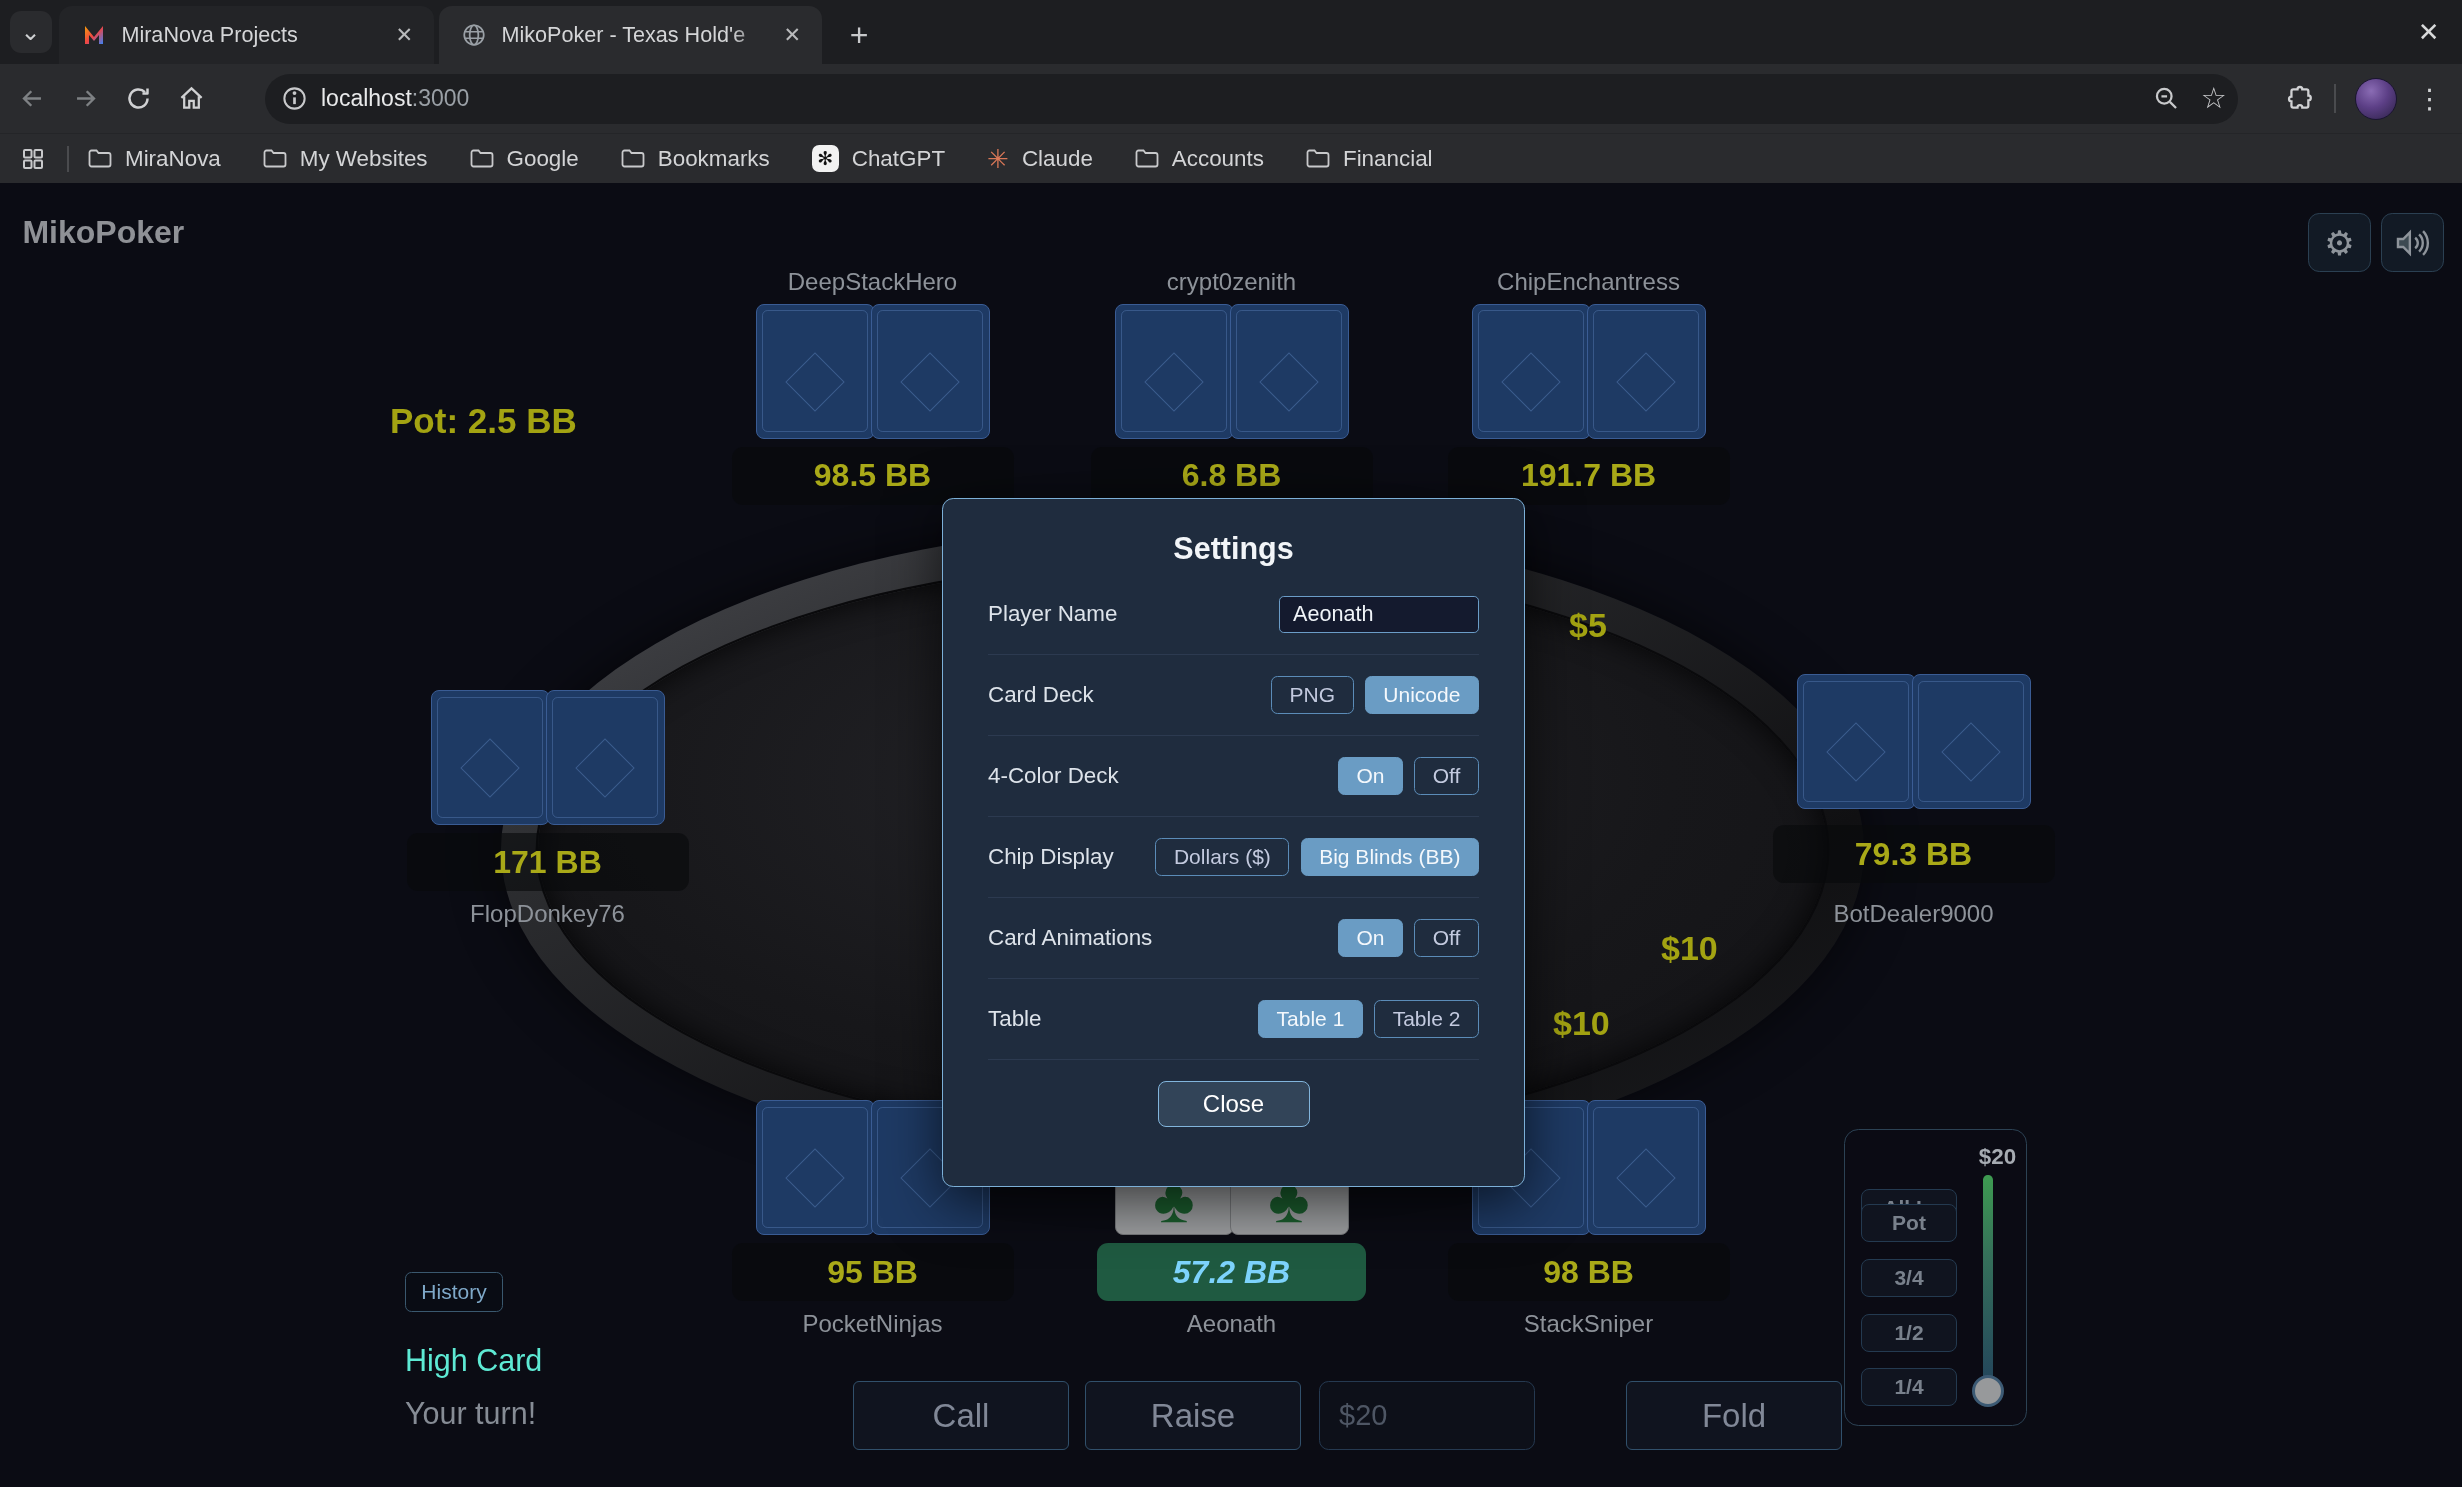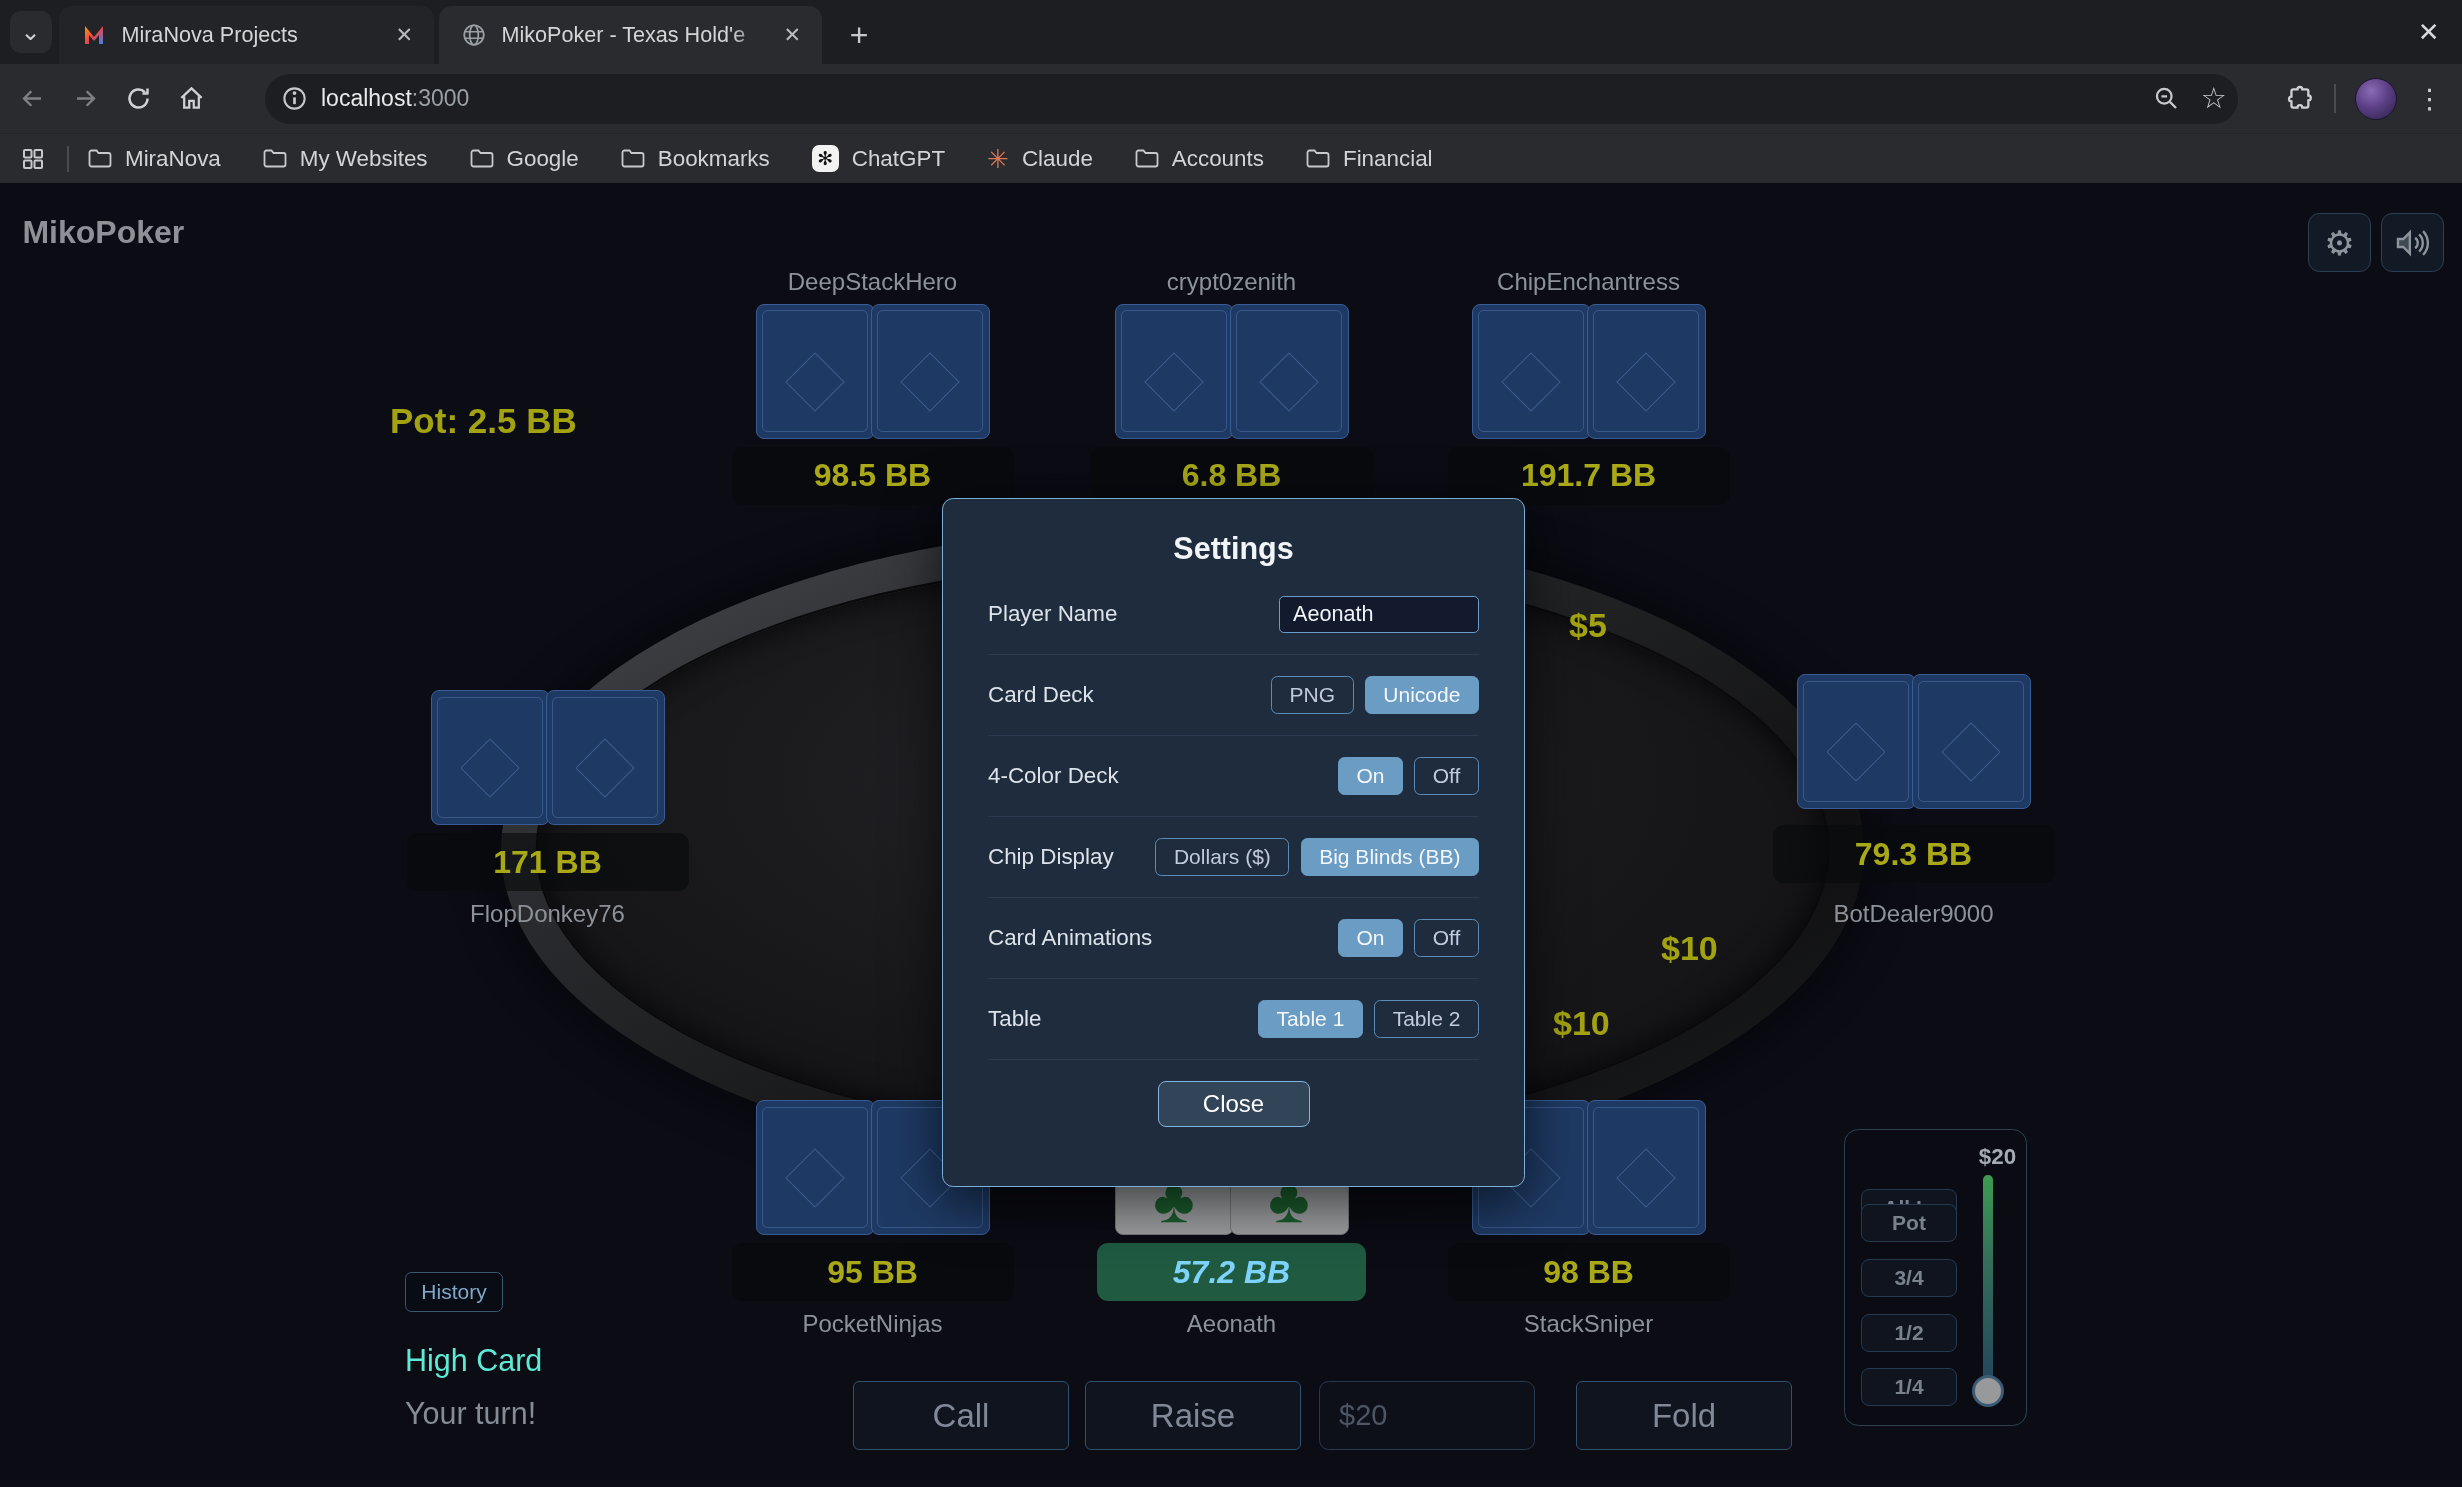--- a/index.html
+++ b/index.html
@@ -373,21 +373,21 @@
     <div class="bet" style="left:1661px;top:745px;">$10</div>
     <div class="bet" style="left:1553px;top:820px;">$10</div>
 
     <div class="history-btn">History</div>
     <div class="hand-rank">High Card</div>
     <div class="turn-msg">Your turn!</div>
 
     <div class="actbtn" style="left:853px;">Call</div>
     <div class="actbtn" style="left:1085px;">Raise</div>
     <input class="bet-input" placeholder="$20" style="">
-    <div class="actbtn" style="left:1576px;">Fold</div>
+    <div class="actbtn" style="left:1626px;">Fold</div>
 
     <div class="betpanel">
       <div class="bp-btn" style="top:19px;margin-top:40px;">All In</div>
       <div class="bp-btn" style="top:74px;">Pot</div>
       <div class="bp-btn" style="top:129px;">3/4</div>
       <div class="bp-btn" style="top:184px;">1/2</div>
       <div class="bp-btn" style="top:238px;">1/4</div>
       <div class="bp-amount">$20</div>
       <div class="bp-track"></div>
       <div class="bp-thumb"></div>

